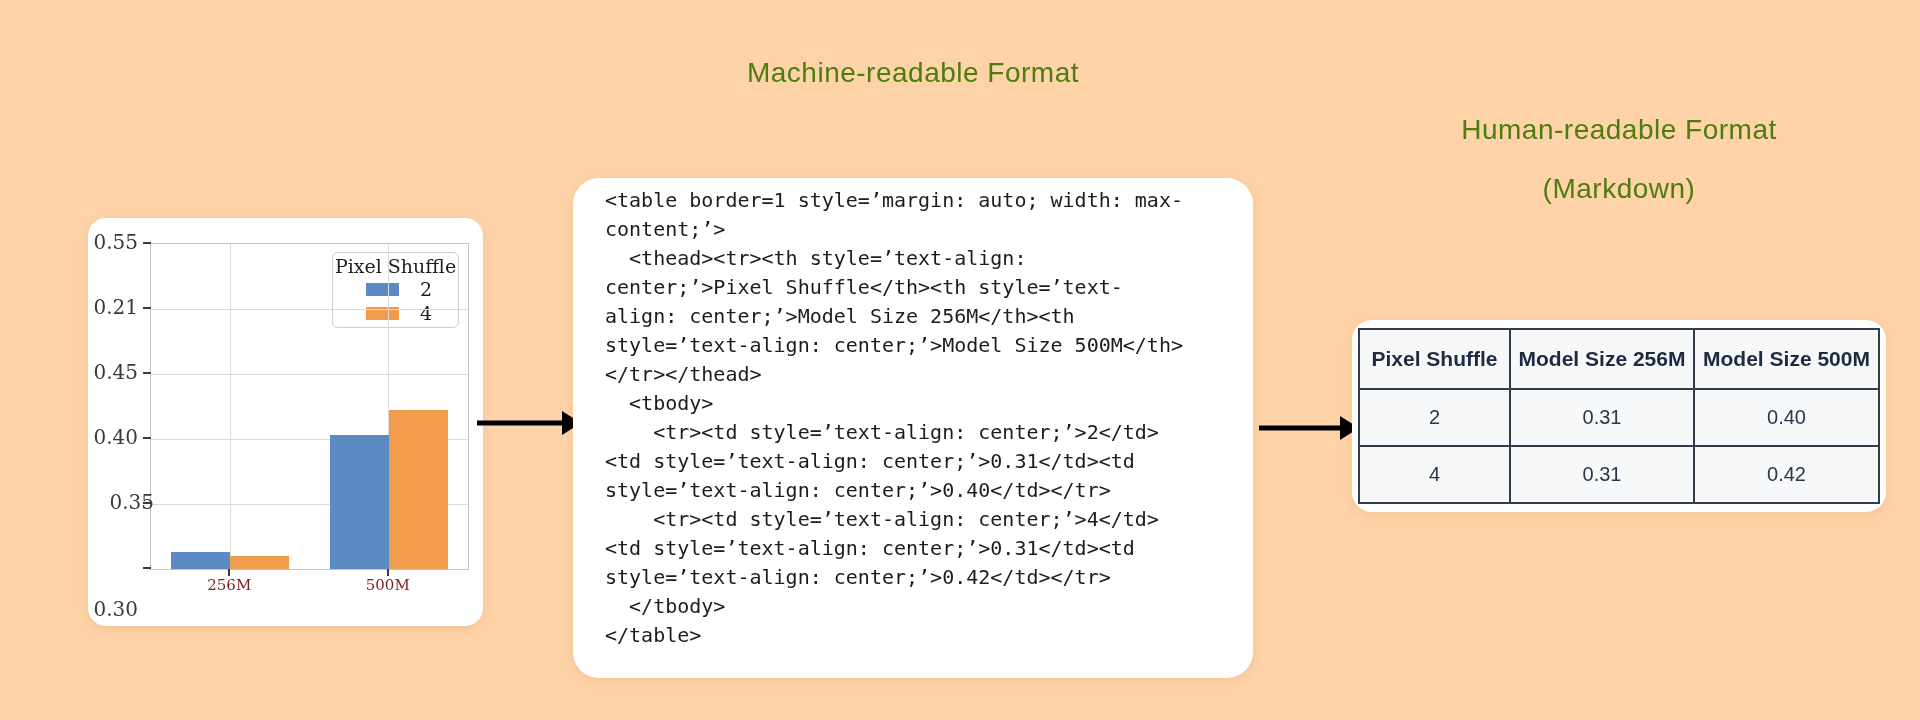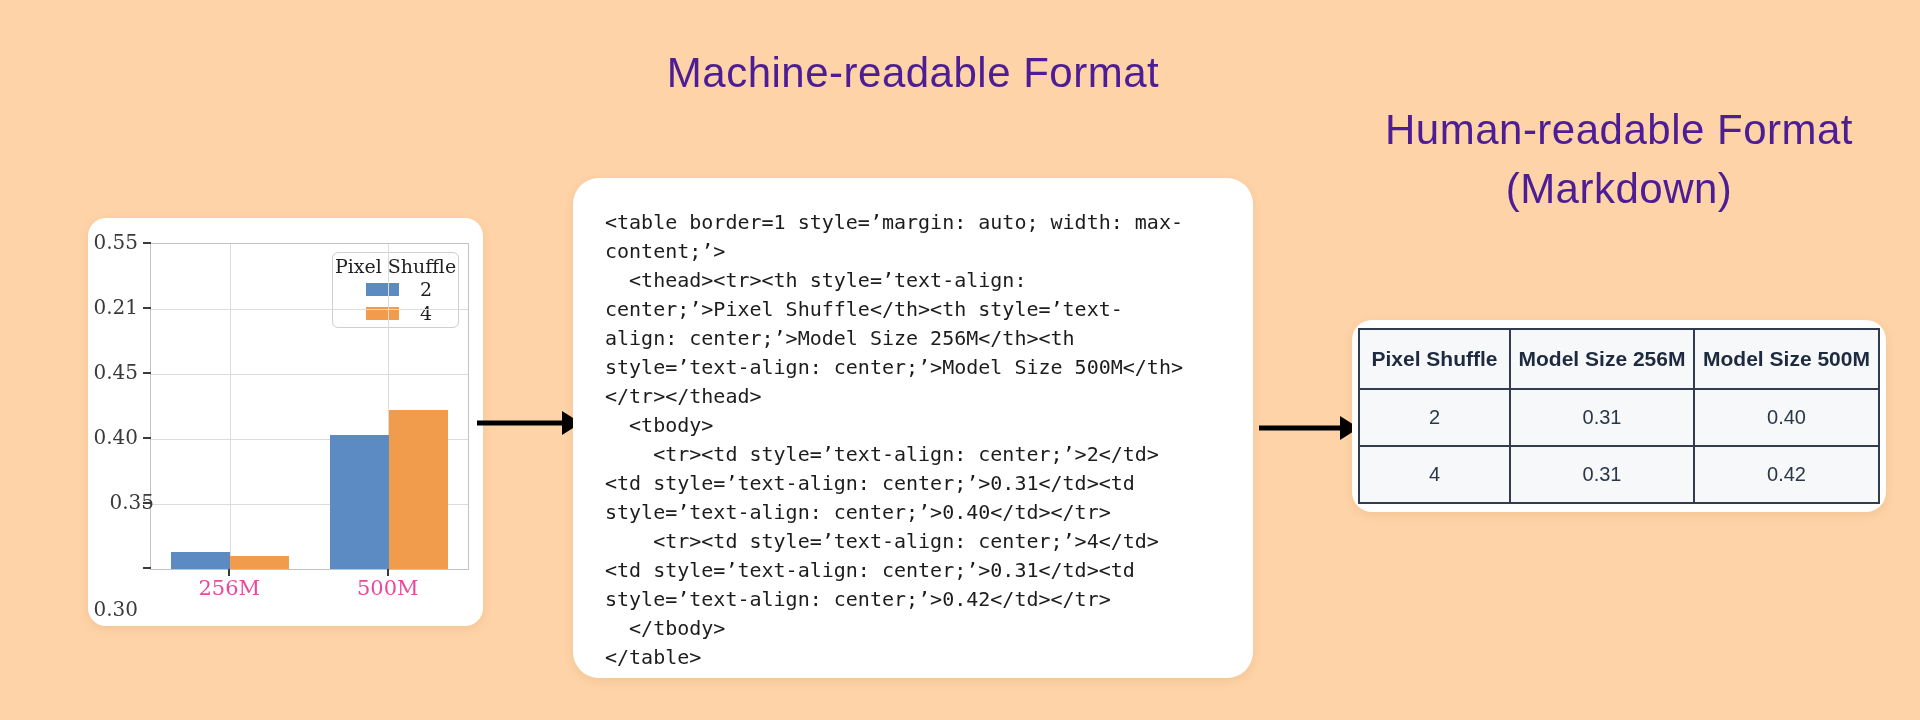--- a/index.html
+++ b/index.html
@@ -2,22 +2,22 @@
 <html><head>
 <meta charset="utf-8">
 <style>
   html,body { margin:0; padding:0; background:#ffffff; }
   .canvas {
     position:relative; width:1920px; height:720px; overflow:hidden;
     background:#fed3a7;
     font-family:"Liberation Sans", sans-serif;
   }
   .title {
-    position:absolute; text-align:center; color:#4c1d95;
-    font-size:42px; font-weight:400; letter-spacing:0.5px;
+    position:absolute; text-align:center; color:#4d7c0f;
+    font-size:28px; font-weight:400; letter-spacing:0.5px;
     font-family:"Liberation Sans", sans-serif;
   }
   .title-left  { left:86px;  width:400px; top:101px; }
   .title-mid   { left:613px; width:600px; top:48px;  line-height:50px; }
   .title-right { left:1319px;width:600px; top:100px; line-height:59px; }
 
   .card {
     position:absolute; background:#ffffff;
     box-shadow:0 3px 10px rgba(170,110,50,0.14);
   }
@@ -33,21 +33,21 @@
   .hgrid { position:absolute; left:0; width:100%; height:1px; background:#dcdcdc; }
   .vgrid { position:absolute; top:0; height:100%; width:1px; background:#dcdcdc; }
   .bar   { position:absolute; bottom:0; width:59px; }
   .ytick-label {
     position:absolute; width:50px; text-align:right; font-size:20px; color:#3a3a3a;
     font-family:"DejaVu Serif", serif; left:0;
   }
   .ytick-mark { position:absolute; width:8px; height:2px; background:#3a3a3a; left:55px; }
   .xtick-mark { position:absolute; width:2px; height:7px; background:#3a3a3a; }
   .xtick-label {
-    position:absolute; width:100px; text-align:center; font-size:21px; color:#ec4899;
+    position:absolute; width:100px; text-align:center; font-size:15px; color:#7f1d1d;
     font-family:"DejaVu Serif", serif; top:358px;
   }
   .xlabel {
     position:absolute; left:62px; top:374px; width:317px; text-align:center;
     font-size:23px; color:#2e2e2e; font-family:"DejaVu Serif", serif;
   }
   .legend {
     position:absolute; top:8px; right:9px; width:127px; height:76px;
     background:rgba(255,255,255,0.95); border:1px solid #cfcfcf; border-radius:6px;
     box-sizing:border-box; padding-top:2px;
@@ -58,21 +58,21 @@
   }
   .legend-row { display:flex; align-items:center; height:24px; padding-left:33px; }
   .legend-swatch { width:33px; height:13px; flex:0 0 auto; }
   .legend-label {
     font-size:19px; margin-left:21px; color:#1f1f1f;
     font-family:"DejaVu Serif", serif;
   }
 
   
   .code-card pre {
-    margin:0; padding:30px 14px 0 32px;
+    margin:0; padding:8px 14px 0 32px;
     font-family:"DejaVu Sans Mono", monospace;
     font-size:20px; line-height:29px; color:#1c1c1c;
     white-space:pre; overflow:hidden;
   }
 
   
   .md-table {
     position:absolute; left:6px; top:8px; width:520px;
     border-collapse:collapse; table-layout:fixed;
     font-family:"Liberation Sans", sans-serif;

